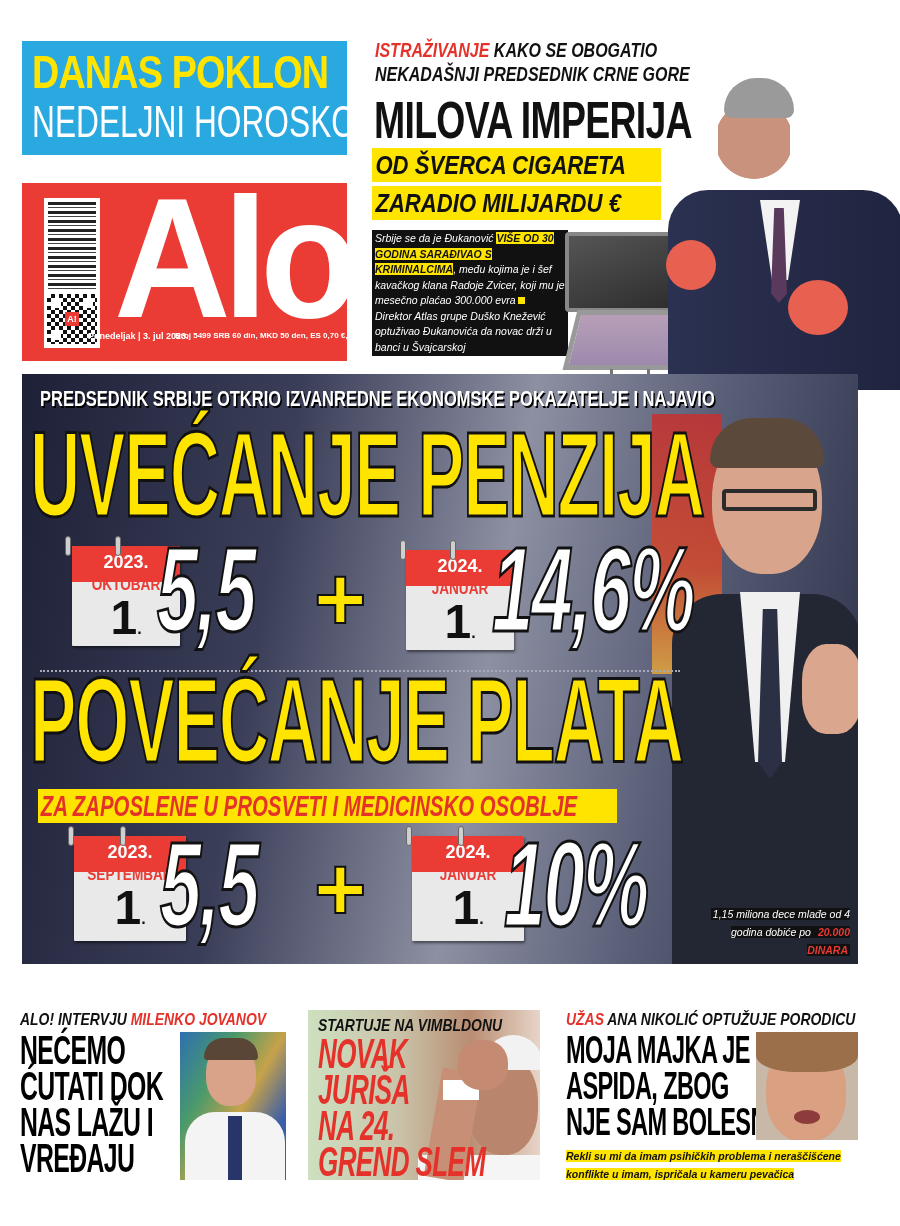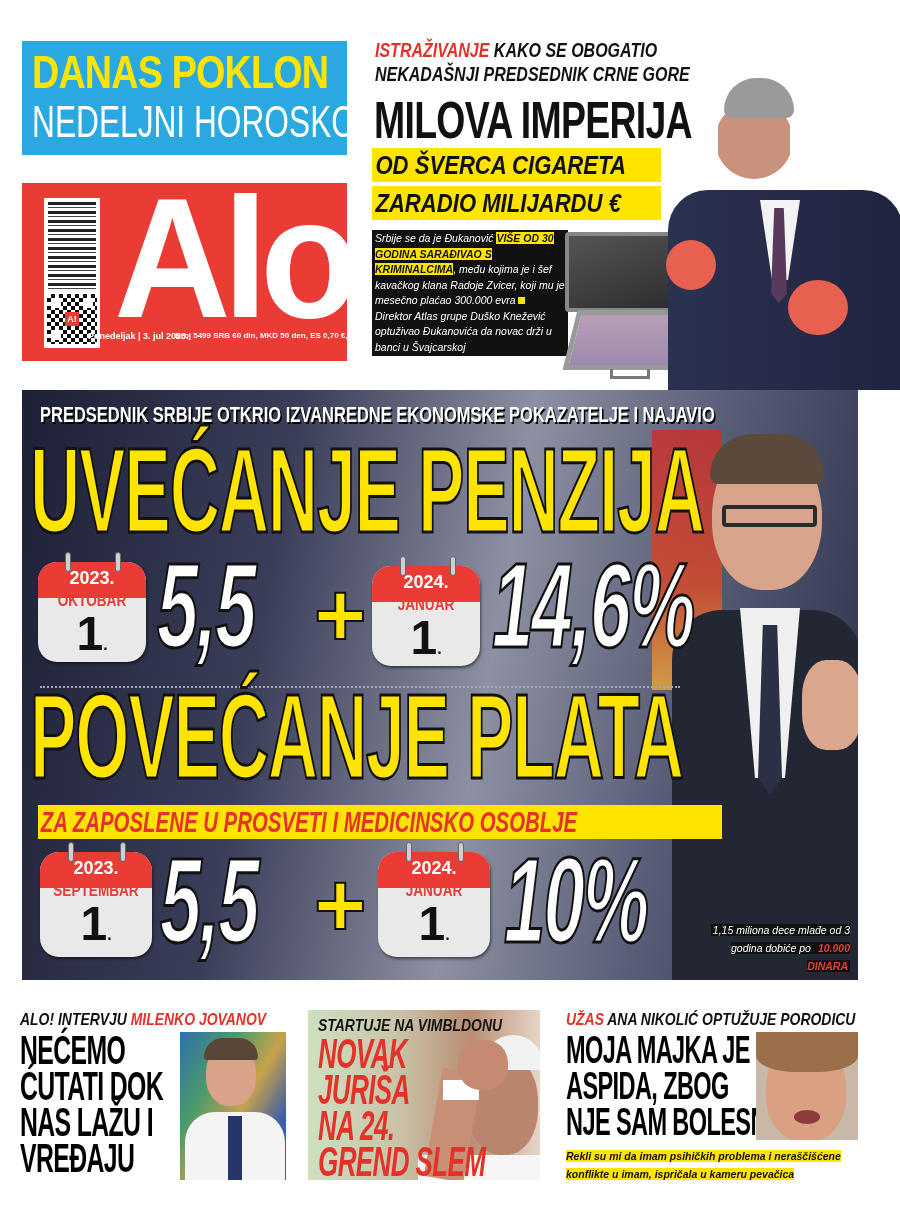--- a/index.html
+++ b/index.html
@@ -47,40 +47,40 @@
   .milo { left:668px; top:40px; width:232px; height:350px; }
   .milo .head { position:absolute; left:50px; top:40px; width:72px; height:100px; background:radial-gradient(circle at 50% 60%,#c9927c 0 55%,transparent 56%); }
   .milo .hair { position:absolute; left:56px; top:38px; width:70px; height:40px; background:#9a9a9a; border-radius:40px 40px 10px 10px; }
   .milo .suit { position:absolute; left:0; top:150px; width:235px; height:200px; background:linear-gradient(90deg,#2b3150,#1f2440); border-radius:40px 40px 0 0; }
   .milo .shirt { position:absolute; left:92px; top:160px; width:40px; height:80px; background:#f3f3f3; clip-path:polygon(0 0,100% 0,70% 100%,30% 100%); }
   .milo .tie { position:absolute; left:103px; top:168px; width:16px; height:95px; background:#5a3a5c; clip-path:polygon(20% 0,80% 0,100% 90%,50% 100%,0 90%); }
   .milo .hand1 { position:absolute; left:-2px; top:200px; width:50px; height:50px; background:#e8604f; border-radius:50%; }
   .milo .hand2 { position:absolute; left:120px; top:240px; width:60px; height:55px; background:#e8604f; border-radius:50%; }
 
   
-  .panel { left:22px; top:390px; width:836px; height:590px; overflow:hidden;
+  .panel { left:22px; top:374px; width:836px; height:590px; overflow:hidden;
            background:linear-gradient(100deg,#1d2036 0%,#3a3e58 30%,#8d90a2 55%,#5a5f78 75%,#2b2f48 100%); }
   .kicker2 { position:absolute; left:18px; top:12px; color:#fff; font-size:22px; font-weight:bold; white-space:nowrap; transform:scaleX(0.75); transform-origin:left; text-shadow:2px 2px 0 #000; }
   .bighead { position:absolute; color:#ffe400; font-size:120px; font-weight:bold; white-space:nowrap; transform:scaleX(0.58); transform-origin:left;
              -webkit-text-stroke:3px #111; line-height:120px; letter-spacing:-2px; }
   .bh1 { left:8px; top:40px; }
   .bh2 { left:8px; top:286px; }
   .divider { position:absolute; left:18px; top:296px; width:640px; border-top:2px dotted #a7a9b8; }
 
-  .cal { position:absolute; width:108px; height:100px; background:#e9e9e9; border-radius:19px; overflow:hidden; box-shadow:1px 2px 3px rgba(0,0,0,0.5); }
+  .cal { position:absolute; width:108px; height:100px; background:#e9e9e9; border-radius:1px; overflow:hidden; box-shadow:1px 2px 3px rgba(0,0,0,0.5);margin-left:34px; }
   .cal .top { height:36px; background:#ea3b35; color:#fff; font-weight:bold; font-size:18px; text-align:center; line-height:32px; }
   .cal .month { color:#ea3b35; font-weight:bold; font-size:16px; text-align:center; margin-top:-6px; transform:scaleX(0.85); white-space:nowrap; }
   .cal .day { color:#111; font-weight:bold; font-size:48px; text-align:center; line-height:48px; }
   .cal .day small { font-size:16px; }
   .ring { position:absolute; width:6px; height:20px; background:#cfcfcf; border:1px solid #666; border-radius:3px; }
 
   .num { position:absolute; color:#fff; font-weight:bold; font-style:italic; font-size:120px; white-space:nowrap; -webkit-text-stroke:3px #111; transform:scaleX(0.62); transform-origin:left; line-height:130px; letter-spacing:-3px; }
   .plus { position:absolute; color:#ffe400; font-weight:bold; font-size:90px; line-height:90px; -webkit-text-stroke:2px #111; }
 
-  .subbar { position:absolute; left:16px; top:415px; width:684px; height:34px; background:#ffe400; }
+  .subbar { position:absolute; left:16px; top:415px; width:579px; height:34px; background:#ffe400; }
   .subbar span { display:block; color:#e4322b; font-weight:bold; font-style:italic; font-size:30px; white-space:nowrap; transform:scaleX(0.68); transform-origin:left; line-height:34px; padding-left:4px; }
 
   .vucic { position:absolute; left:630px; top:40px; width:210px; height:555px; }
   .flag { position:absolute; left:0; top:0; width:70px; height:260px; background:linear-gradient(180deg,#c6302e,#d54a2a 60%,#e2a73c); opacity:0.85; }
   .vucic .face { position:absolute; left:60px; top:10px; width:110px; height:150px; background:#d8a48c; border-radius:50% 50% 45% 45%; }
   .vucic .hair2 { position:absolute; left:58px; top:4px; width:114px; height:50px; background:#5b4a3c; border-radius:50px 50px 10px 10px; }
   .vucic .glasses { position:absolute; left:70px; top:75px; width:95px; height:22px; border:4px solid #2b2b2b; border-radius:4px; }
   .vucic .suit2 { position:absolute; left:20px; top:180px; width:190px; height:380px; background:#232633; border-radius:50px 50px 0 0; }
   .vucic .shirt2 { position:absolute; left:88px; top:178px; width:60px; height:170px; background:#f0f0f0; clip-path:polygon(0 0,100% 0,75% 100%,25% 100%); }
   .vucic .tie2 { position:absolute; left:106px; top:195px; width:24px; height:170px; background:#2c3044; clip-path:polygon(20% 0,80% 0,100% 90%,50% 100%,0 90%); }
@@ -214,21 +214,21 @@
   <div class="plus" style="left:292px;top:470px;">+</div>
   <div class="cal" style="left:356px;top:462px;width:112px;height:105px;">
     <div class="top">2024.</div>
     <div class="month">JANUAR</div>
     <div class="day"><span>1</span><small>.</small></div>
   </div>
   <div class="ring" style="left:384px;top:452px;"></div>
   <div class="ring" style="left:436px;top:452px;"></div>
   <div class="num" style="left:482px;top:445px;">10%</div>
 
-  <div class="quote2"><span>1,15 miliona dece mlađe od 3 godina dobiće po </span><span class="red">10.000 DINARA</span></div>
+  <div class="quote2"><span>1,15 miliona dece mlađe od 4 godina dobiće po </span><span class="red">20.000 DINARA</span></div>
 </div>
 
 <div class="abs bk" style="left:20px;top:1010px;">
   <span>ALO! INTERVJU </span><span class="red">MILENKO JOVANOV</span>
 </div>
 <div class="abs" style="left:20px;top:1032px;">
   <div class="bh" style="font-size:40px;">NEĆEMO</div>
   <div class="bh" style="font-size:40px;">ĆUTATI DOK</div>
   <div class="bh" style="font-size:40px;">NAS LAŽU I</div>
   <div class="bh" style="font-size:40px;">VREĐAJU</div>

